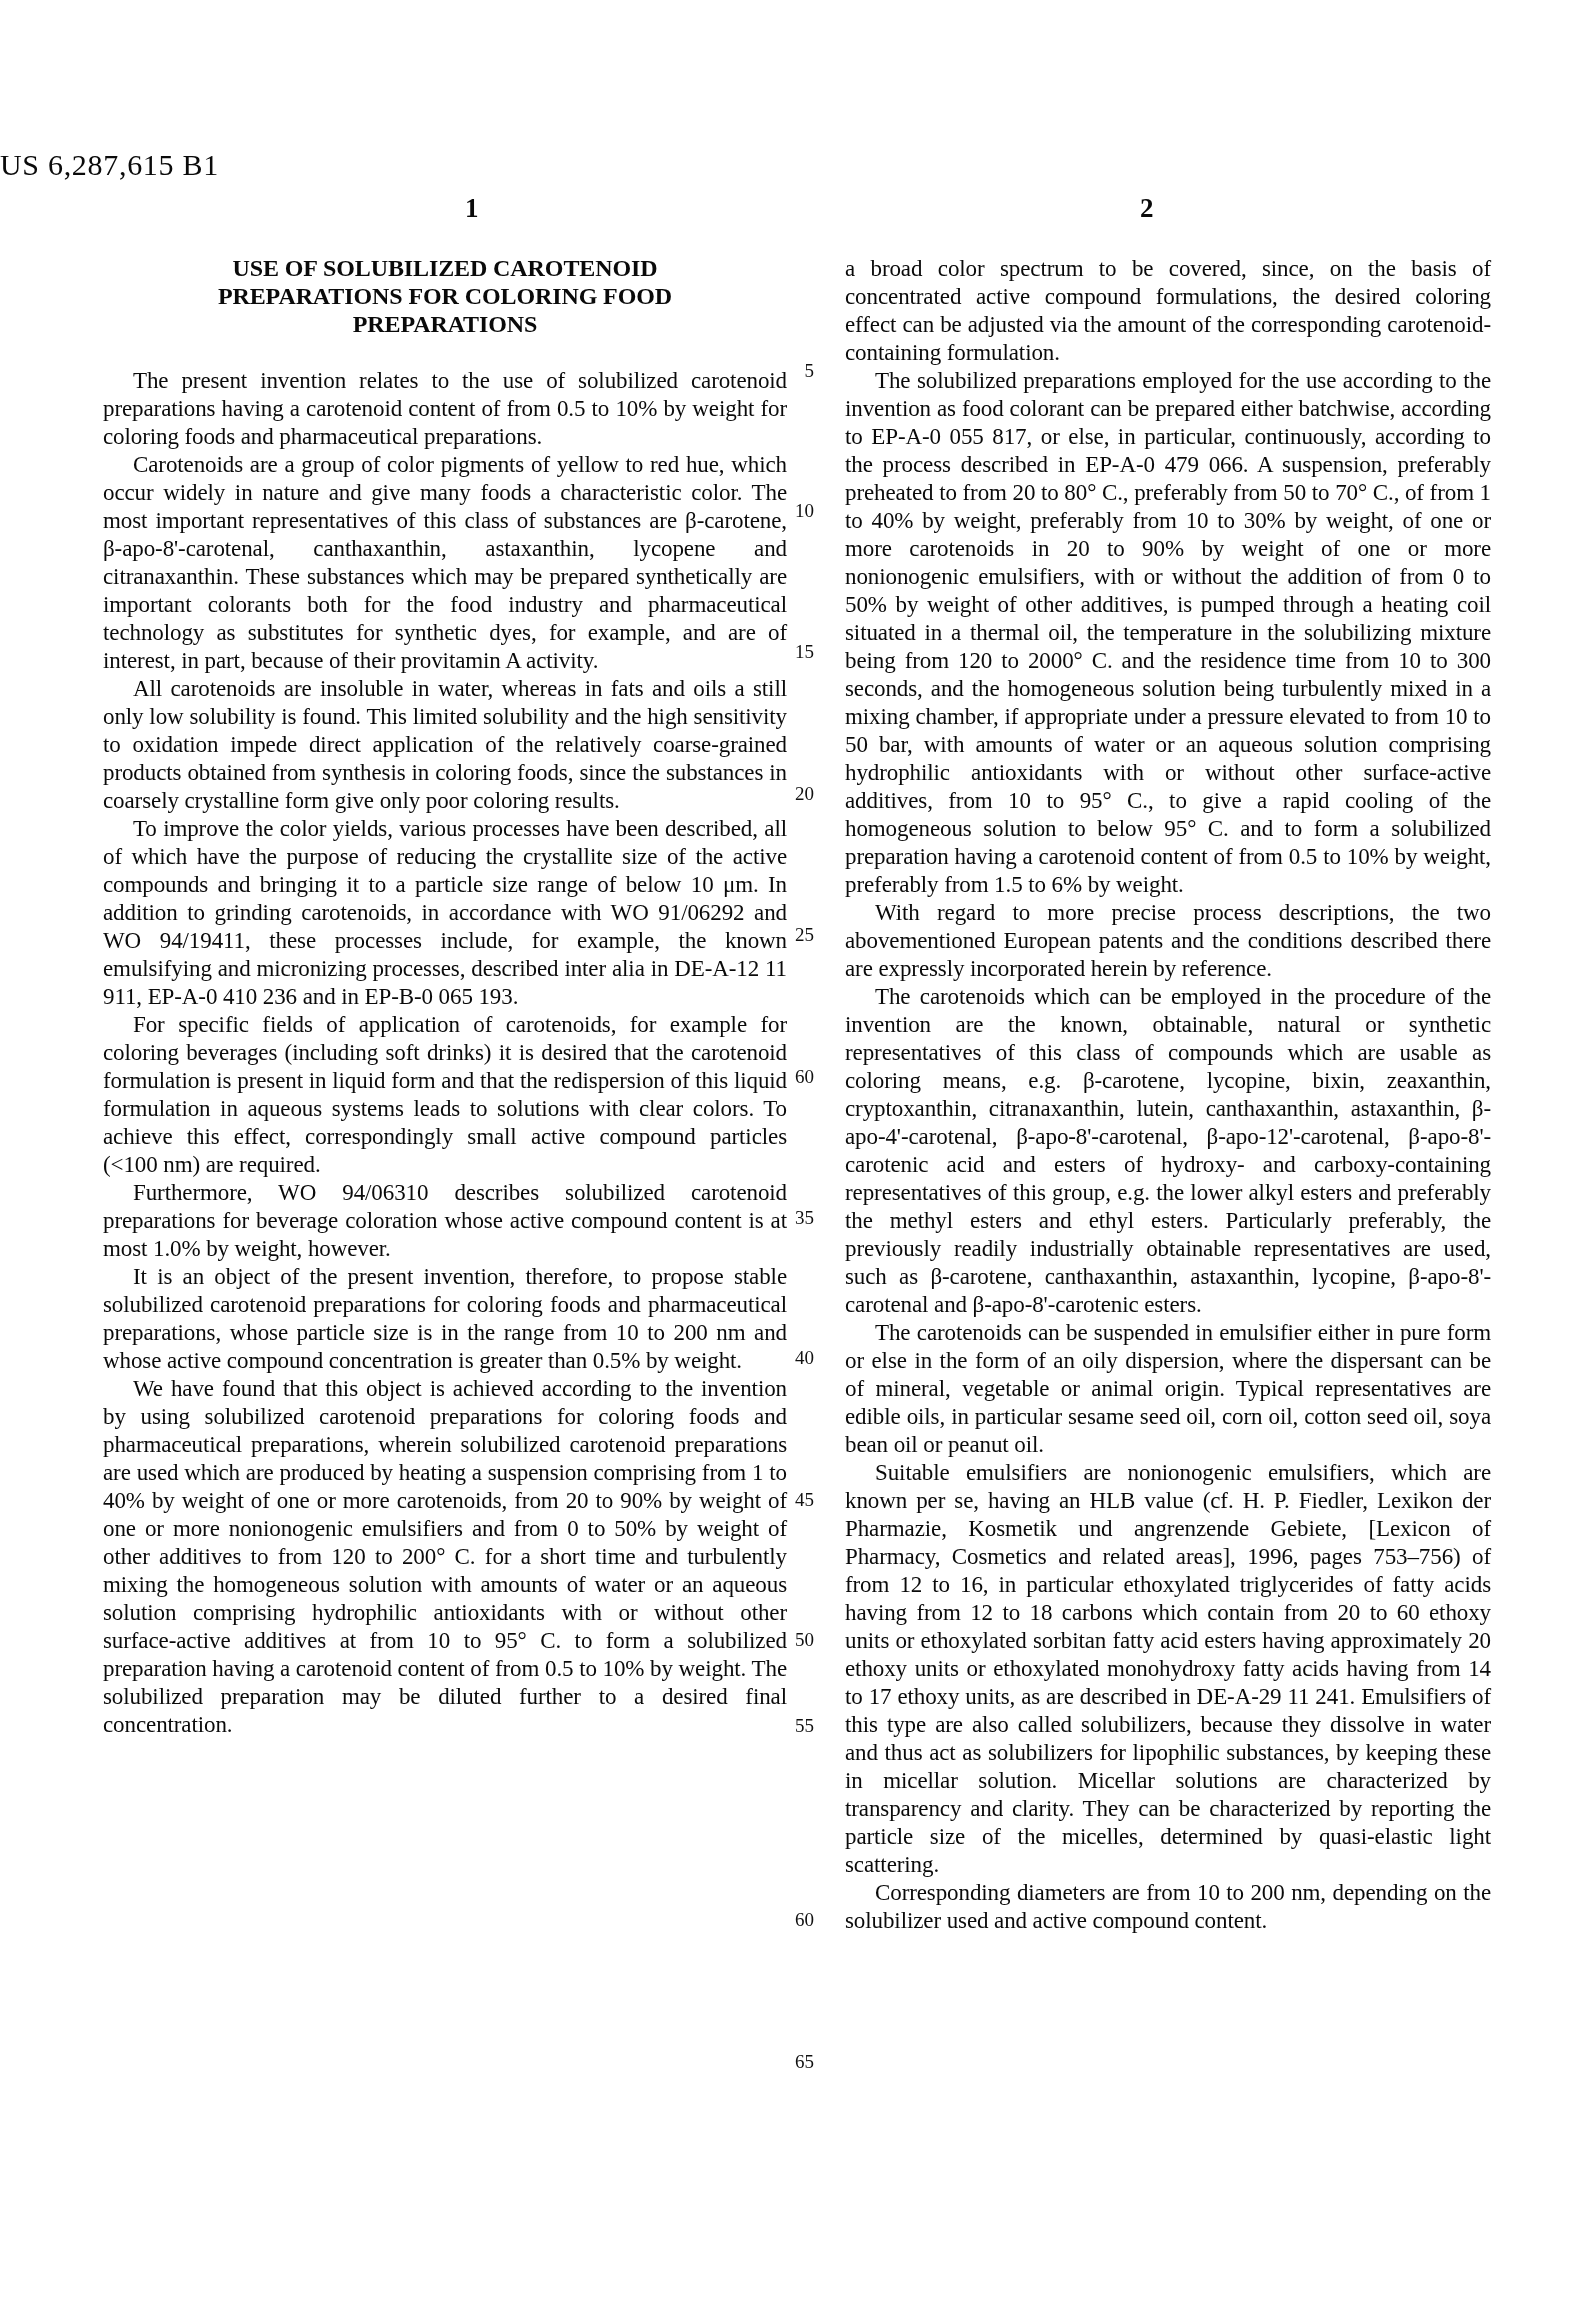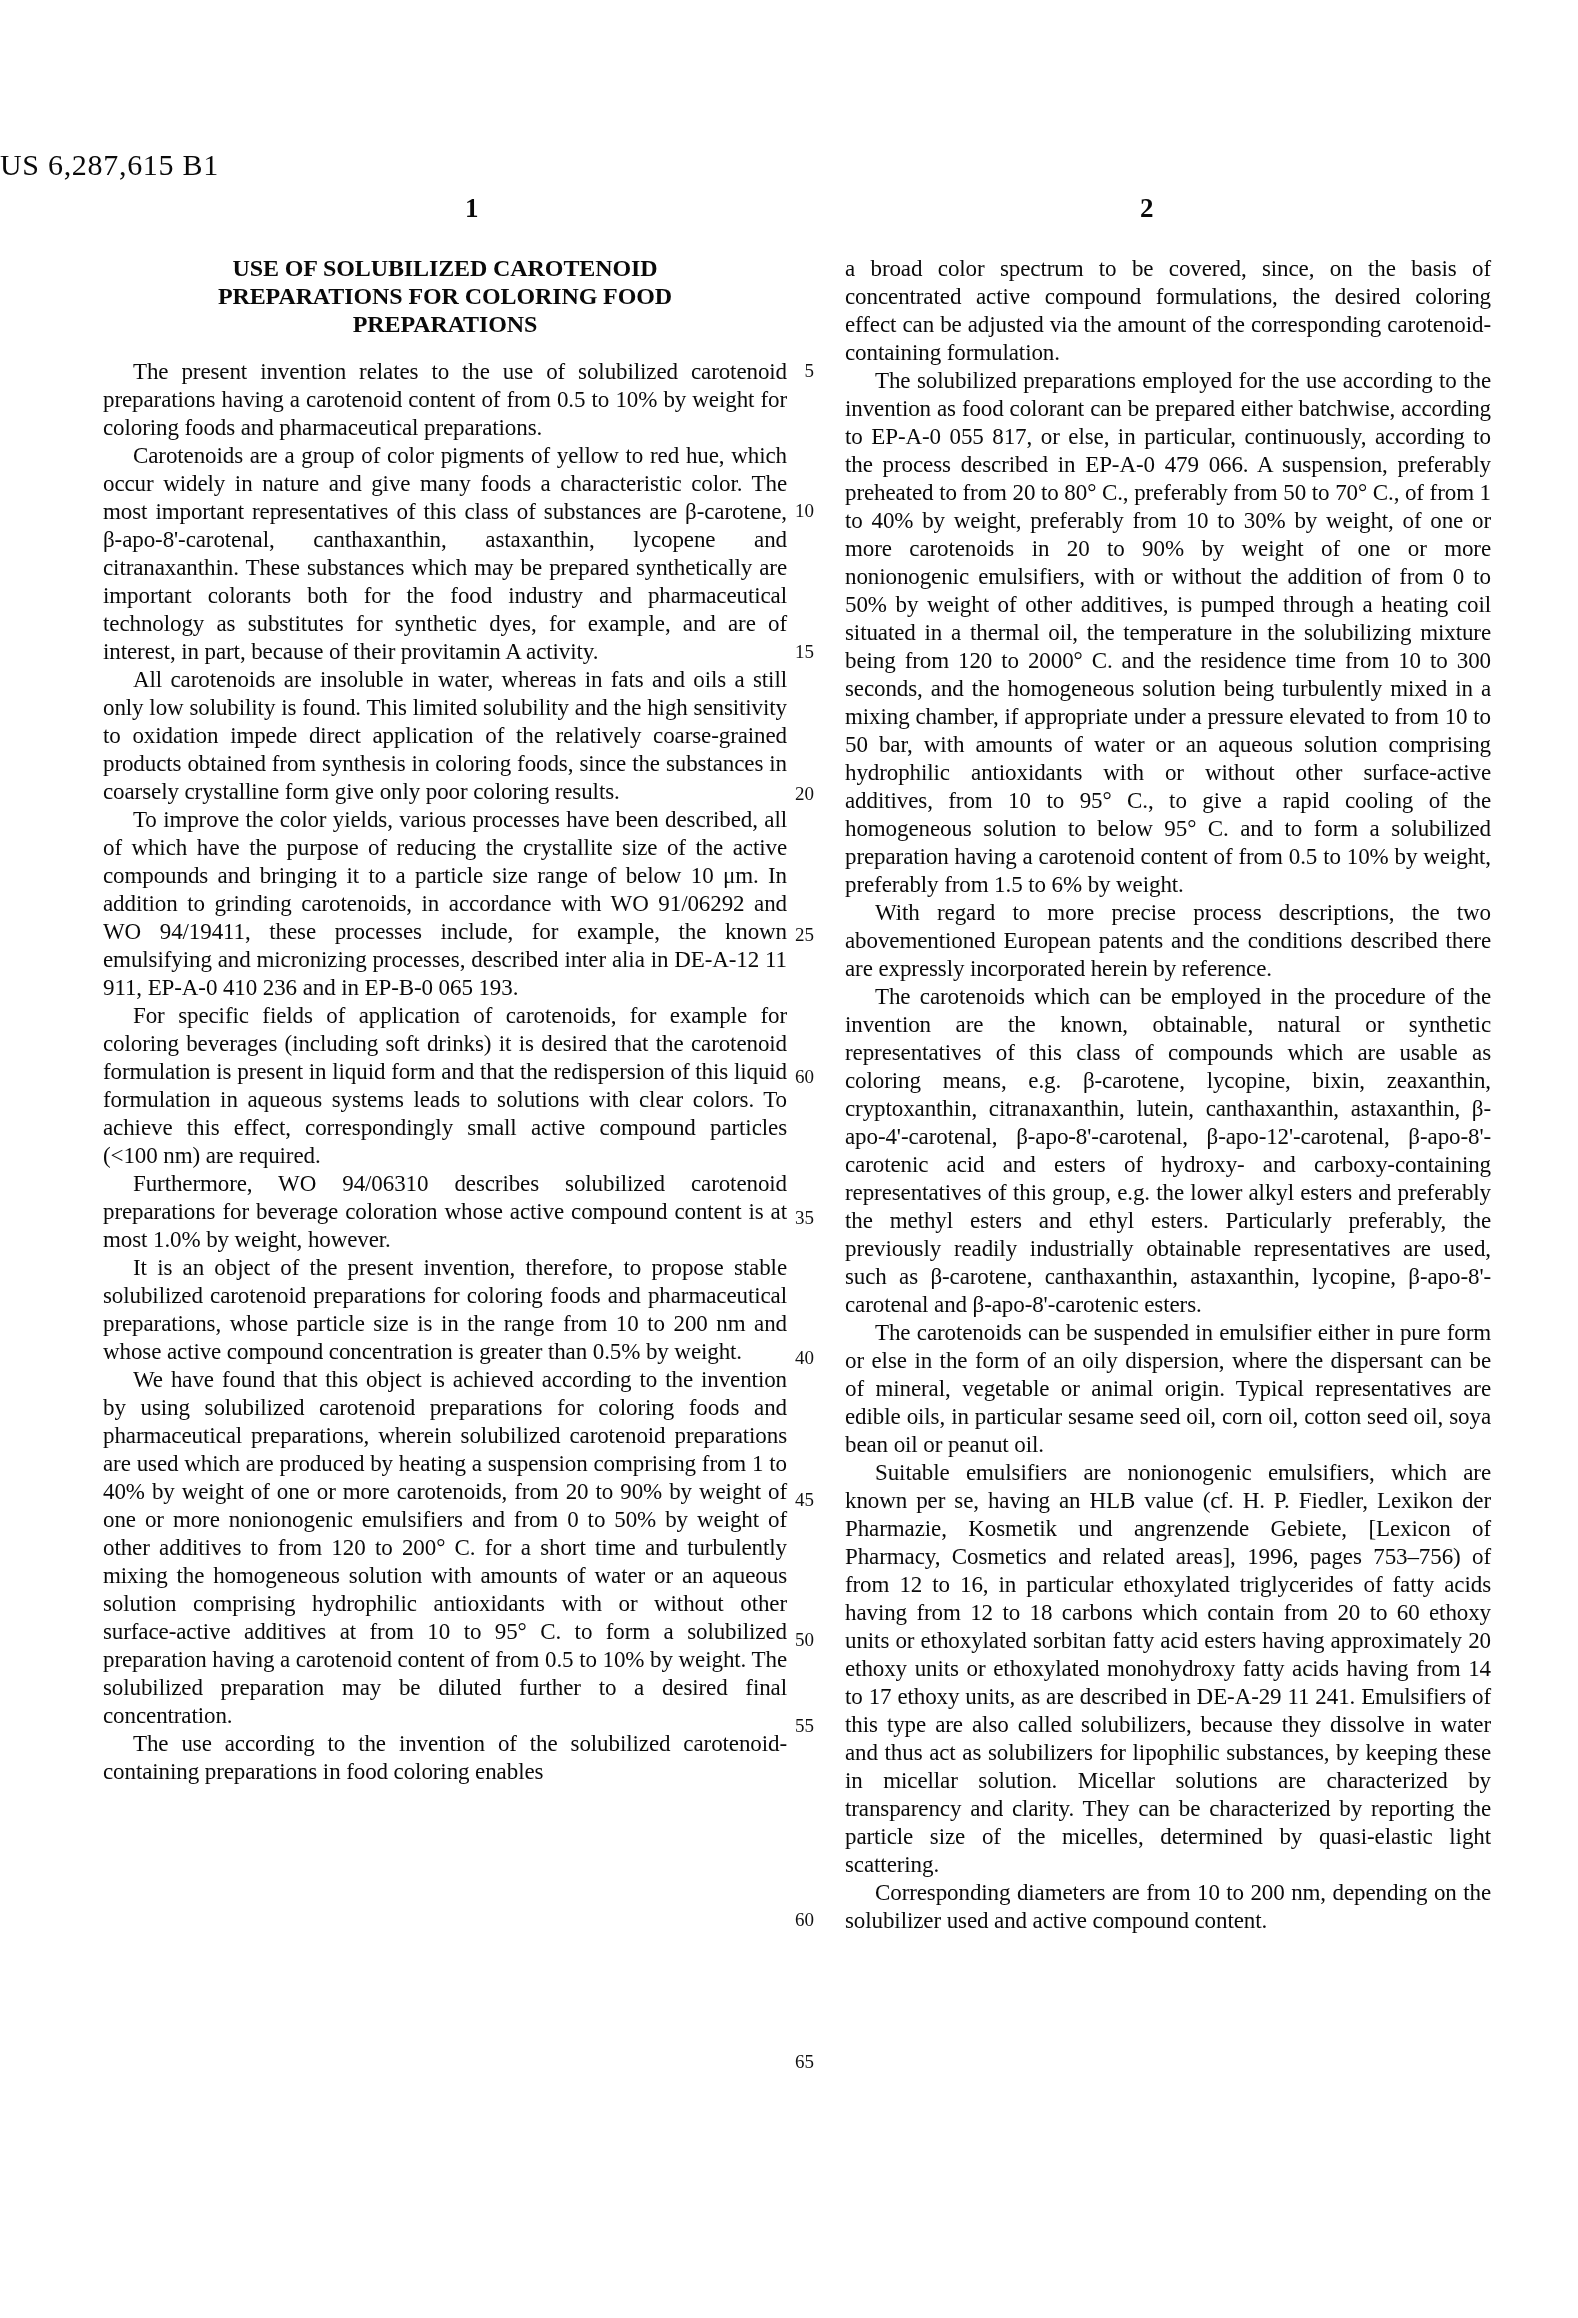--- a/index.html
+++ b/index.html
@@ -43,21 +43,21 @@
   .invention-title{
     font-weight:bold;
     text-align:center;
     font-size:24px;
     line-height:28px;
     width:517px;
     margin:16px auto;
   }
   .col p{margin:0; text-indent:30px;}
   .col p.cont{text-indent:0;}
-  .col p.first-body{margin-top:20px;}
+  .col p.first-body{margin-top:29px;}
   .gutter-num{
     position:absolute;
     left:766px;
     width:48px;
     text-align:right;
     font-size:19px;
     line-height:20.4px;
     color:#111;
   }
 </style>
@@ -74,21 +74,20 @@
   <div class="col col-left">
     <div class="invention-title">USE OF SOLUBILIZED CAROTENOID PREPARATIONS FOR COLORING FOOD PREPARATIONS</div>
     <p class="first-body">The present invention relates to the use of solubilized carotenoid preparations having a carotenoid content of from 0.5 to 10% by weight for coloring foods and pharmaceutical preparations.</p>
     <p>Carotenoids are a group of color pigments of yellow to red hue, which occur widely in nature and give many foods a characteristic color. The most important representatives of this class of substances are β-carotene, β-apo-8'-carotenal, canthaxanthin, astaxanthin, lycopene and citranaxanthin. These substances which may be prepared synthetically are important colorants both for the food industry and pharmaceutical technology as substitutes for synthetic dyes, for example, and are of interest, in part, because of their provitamin A activity.</p>
     <p>All carotenoids are insoluble in water, whereas in fats and oils a still only low solubility is found. This limited solubility and the high sensitivity to oxidation impede direct application of the relatively coarse-grained products obtained from synthesis in coloring foods, since the substances in coarsely crystalline form give only poor coloring results.</p>
     <p>To improve the color yields, various processes have been described, all of which have the purpose of reducing the crystallite size of the active compounds and bringing it to a particle size range of below 10 μm. In addition to grinding carotenoids, in accordance with WO 91/06292 and WO 94/19411, these processes include, for example, the known emulsifying and micronizing processes, described inter alia in DE-A-12 11 911, EP-A-0 410 236 and in EP-B-0 065 193.</p>
     <p>For specific fields of application of carotenoids, for example for coloring beverages (including soft drinks) it is desired that the carotenoid formulation is present in liquid form and that the redispersion of this liquid formulation in aqueous systems leads to solutions with clear colors. To achieve this effect, correspondingly small active compound particles (&lt;100 nm) are required.</p>
     <p>Furthermore, WO 94/06310 describes solubilized carotenoid preparations for beverage coloration whose active compound content is at most 1.0% by weight, however.</p>
     <p>It is an object of the present invention, therefore, to propose stable solubilized carotenoid preparations for coloring foods and pharmaceutical preparations, whose particle size is in the range from 10 to 200 nm and whose active compound concentration is greater than 0.5% by weight.</p>
     <p>We have found that this object is achieved according to the invention by using solubilized carotenoid preparations for coloring foods and pharmaceutical preparations, wherein solubilized carotenoid preparations are used which are produced by heating a suspension comprising from 1 to 40% by weight of one or more carotenoids, from 20 to 90% by weight of one or more nonionogenic emulsifiers and from 0 to 50% by weight of other additives to from 120 to 200° C. for a short time and turbulently mixing the homogeneous solution with amounts of water or an aqueous solution comprising hydrophilic antioxidants with or without other surface-active additives at from 10 to 95° C. to form a solubilized preparation having a carotenoid content of from 0.5 to 10% by weight. The solubilized preparation may be diluted further to a desired final concentration.</p>
-    <p>The use according to the invention of the solubilized carotenoid-containing preparations in food coloring enables</p>
   </div>
 
   <div class="col col-right">
     <p class="cont">a broad color spectrum to be covered, since, on the basis of concentrated active compound formulations, the desired coloring effect can be adjusted via the amount of the corresponding carotenoid-containing formulation.</p>
     <p>The solubilized preparations employed for the use according to the invention as food colorant can be prepared either batchwise, according to EP-A-0 055 817, or else, in particular, continuously, according to the process described in EP-A-0 479 066. A suspension, preferably preheated to from 20 to 80° C., preferably from 50 to 70° C., of from 1 to 40% by weight, preferably from 10 to 30% by weight, of one or more carotenoids in 20 to 90% by weight of one or more nonionogenic emulsifiers, with or without the addition of from 0 to 50% by weight of other additives, is pumped through a heating coil situated in a thermal oil, the temperature in the solubilizing mixture being from 120 to 2000° C. and the residence time from 10 to 300 seconds, and the homogeneous solution being turbulently mixed in a mixing chamber, if appropriate under a pressure elevated to from 10 to 50 bar, with amounts of water or an aqueous solution comprising hydrophilic antioxidants with or without other surface-active additives, from 10 to 95° C., to give a rapid cooling of the homogeneous solution to below 95° C. and to form a solubilized preparation having a carotenoid content of from 0.5 to 10% by weight, preferably from 1.5 to 6% by weight.</p>
     <p>With regard to more precise process descriptions, the two abovementioned European patents and the conditions described there are expressly incorporated herein by reference.</p>
     <p>The carotenoids which can be employed in the procedure of the invention are the known, obtainable, natural or synthetic representatives of this class of compounds which are usable as coloring means, e.g. β-carotene, lycopine, bixin, zeaxanthin, cryptoxanthin, citranaxanthin, lutein, canthaxanthin, astaxanthin, β-apo-4'-carotenal, β-apo-8'-carotenal, β-apo-12'-carotenal, β-apo-8'-carotenic acid and esters of hydroxy- and carboxy-containing representatives of this group, e.g. the lower alkyl esters and preferably the methyl esters and ethyl esters. Particularly preferably, the previously readily industrially obtainable representatives are used, such as β-carotene, canthaxanthin, astaxanthin, lycopine, β-apo-8'-carotenal and β-apo-8'-carotenic esters.</p>
     <p>The carotenoids can be suspended in emulsifier either in pure form or else in the form of an oily dispersion, where the dispersant can be of mineral, vegetable or animal origin. Typical representatives are edible oils, in particular sesame seed oil, corn oil, cotton seed oil, soya bean oil or peanut oil.</p>
     <p>Suitable emulsifiers are nonionogenic emulsifiers, which are known per se, having an HLB value (cf. H. P. Fiedler, Lexikon der Pharmazie, Kosmetik und angrenzende Gebiete, [Lexicon of Pharmacy, Cosmetics and related areas], 1996, pages 753–756) of from 12 to 16, in particular ethoxylated triglycerides of fatty acids having from 12 to 18 carbons which contain from 20 to 60 ethoxy units or ethoxylated sorbitan fatty acid esters having approximately 20 ethoxy units or ethoxylated monohydroxy fatty acids having from 14 to 17 ethoxy units, as are described in DE-A-29 11 241. Emulsifiers of this type are also called solubilizers, because they dissolve in water and thus act as solubilizers for lipophilic substances, by keeping these in micellar solution. Micellar solutions are characterized by transparency and clarity. They can be characterized by reporting the particle size of the micelles, determined by quasi-elastic light scattering.</p>
     <p>Corresponding diameters are from 10 to 200 nm, depending on the solubilizer used and active compound content.</p>

